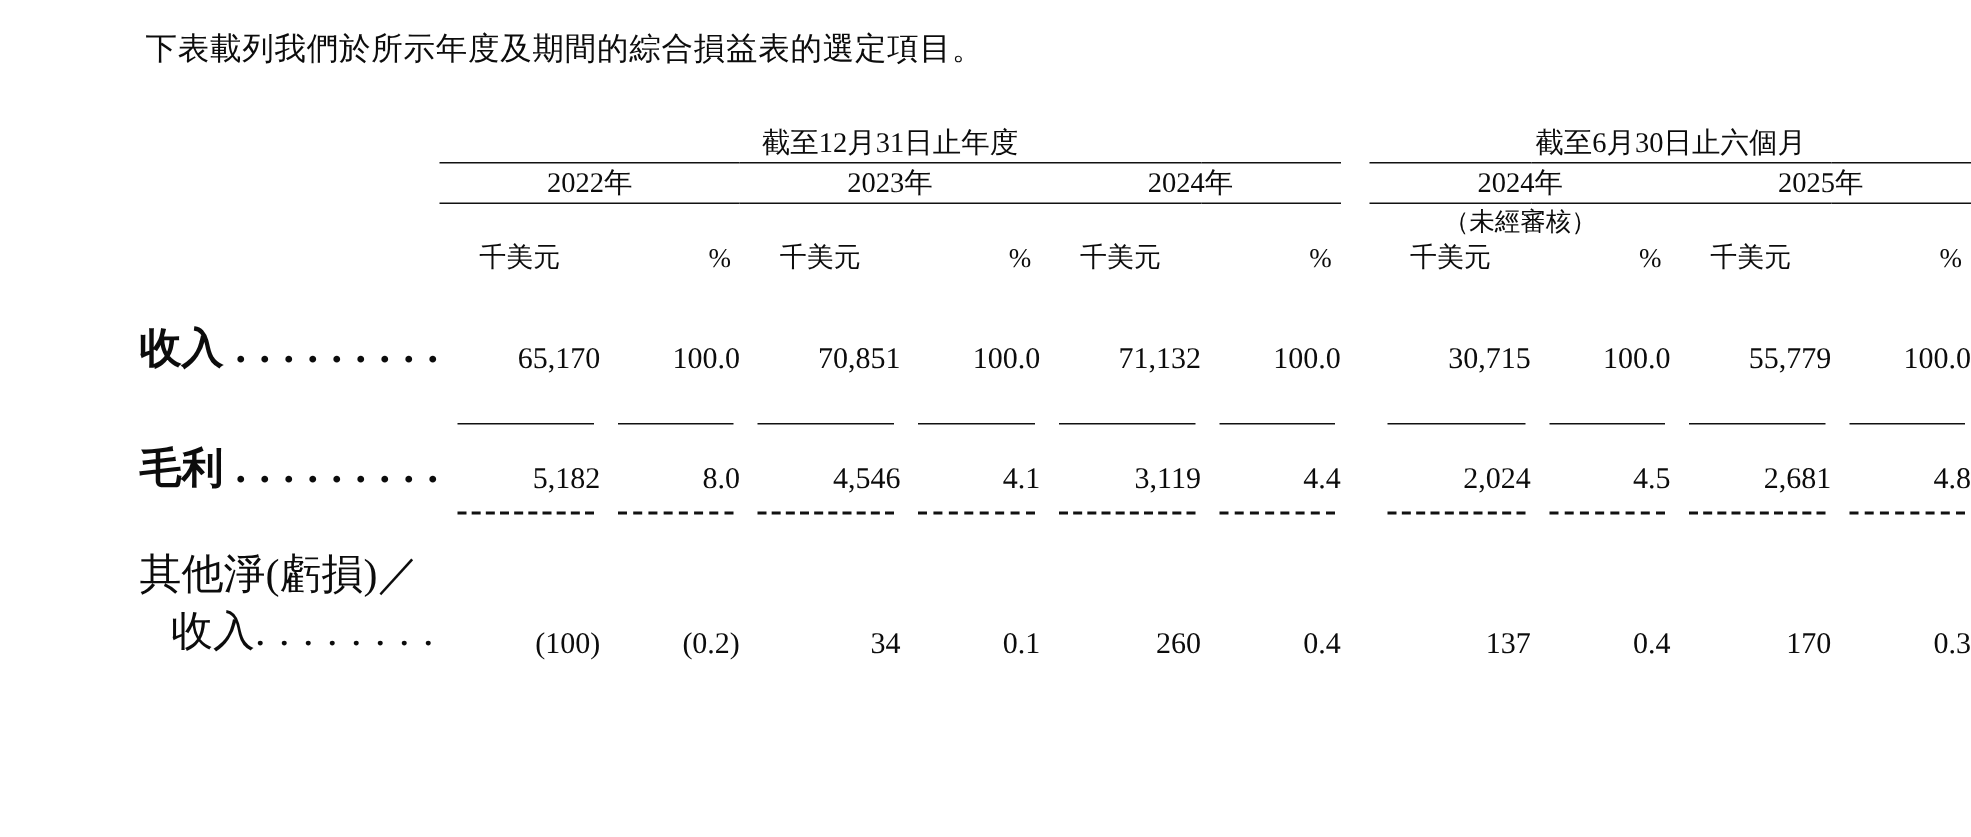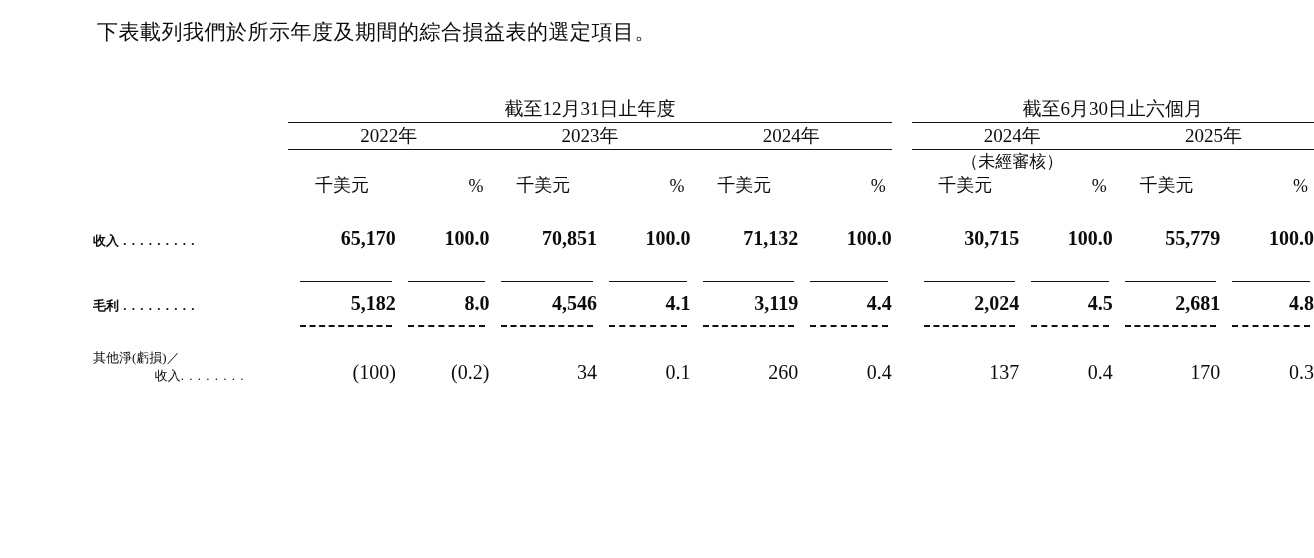--- a/index.html
+++ b/index.html
@@ -26,21 +26,21 @@
     position: absolute;
     left: 97px;
     top: 18px;
     font-size: 21px;
     letter-spacing: 0.5px;
     white-space: nowrap;
   }
   table.fin {
     position: absolute;
     left: 93px;
-    top: 96px;
+    top: 82px;
     border-collapse: collapse;
     font-size: 19px;
   }
   table.fin td, table.fin th {
     padding: 0;
     font-weight: normal;
     vertical-align: bottom;
   }
   
   .c-label { width: 182px; }
@@ -93,31 +93,31 @@
     font-size: 0;
     line-height: 0;
     height: 0;
   }
   .spacer-sm td { height: 10px; font-size: 0; line-height: 0; }
   .spacer-md td { height: 22px; font-size: 0; line-height: 0; }
   .spacer-lg td { height: 30px; font-size: 0; line-height: 0; }
 
   .row-label {
     white-space: nowrap;
-    font-size: 13px;
+    font-size: 28px;
     padding-right: 4px;
     margin-top: 20px;
   }
   .row-label.bold { font-weight: bold; }
   .row-label .dots { letter-spacing: 1px; }
   .row-label.two-line { line-height: 1.35; }
   .row-label .l2 { display: block; text-align: center; padding-left: 18px; }
 
   .val { font-size: 20px; }
-  .val.bold { font-weight: bold; }
+  .val.bold { font-weight: normal; }
 
   
   .dash-row td { height: 12px; font-size: 0; line-height: 0; }
   .dash {
     border-top: 2px dashed #111;
     margin-left: 12px;
     margin-right: 4px;
     height: 0;
   }
   

